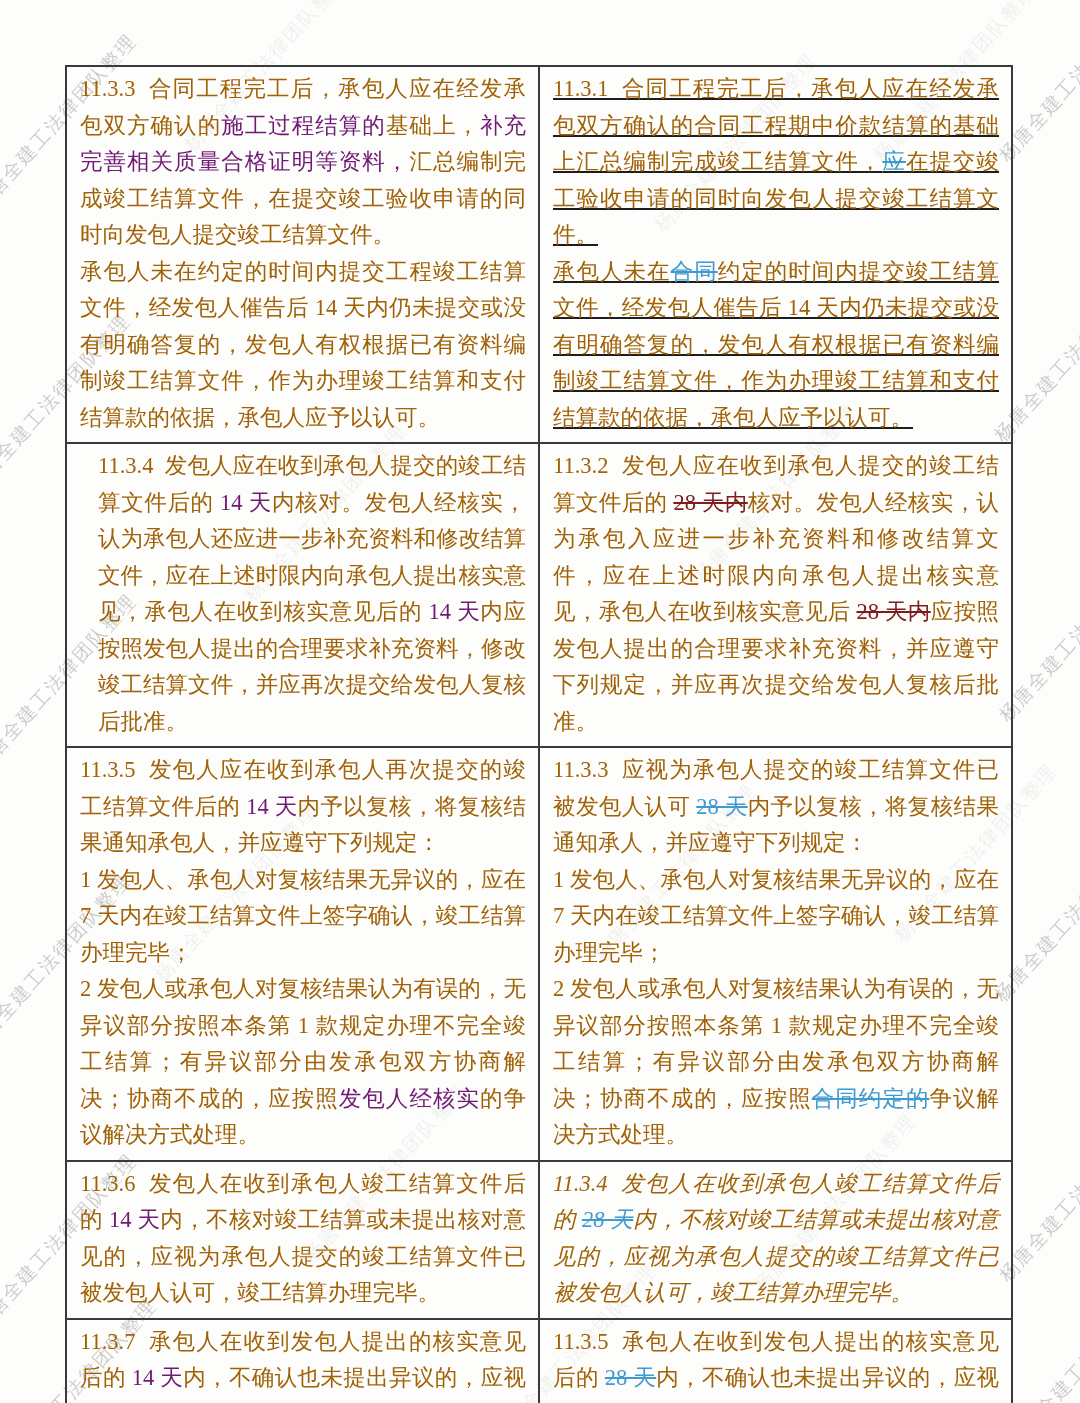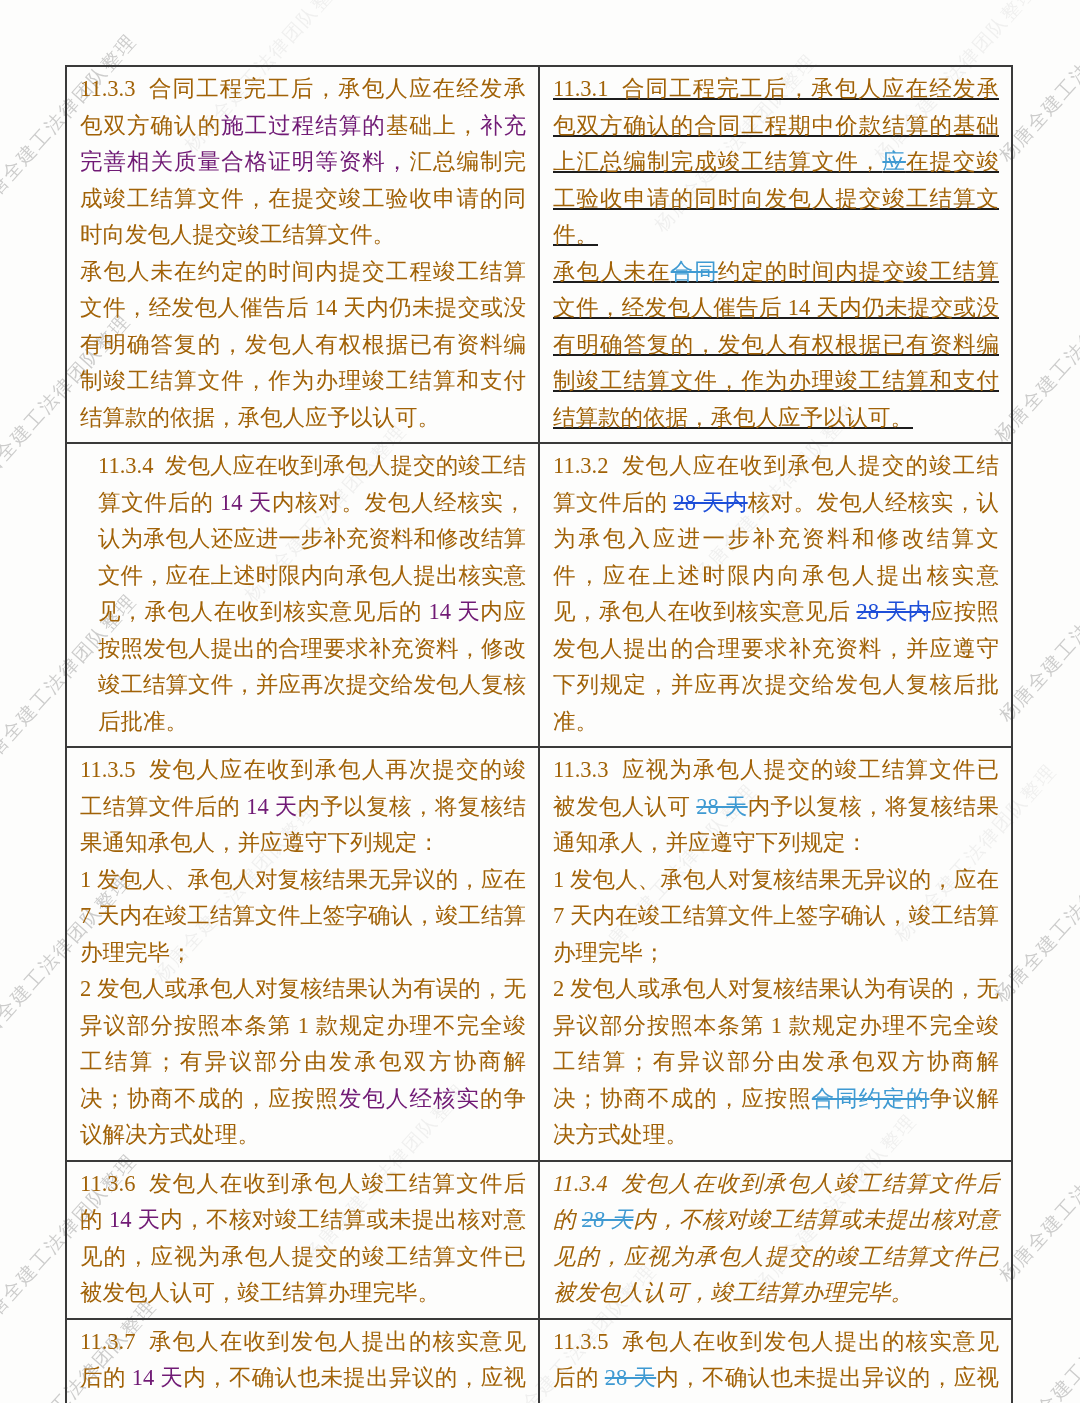--- a/index.html
+++ b/index.html
@@ -43,21 +43,21 @@
     padding:4px 12px 6px 13px;
     font-size:22.5px;
     line-height:36.5px;
     text-align:justify;
     box-sizing:border-box;
   }
   .para{white-space:pre-wrap;}
   .s-n{color:#a16207;}
   .s-r{color:#701a75;}
   .s-b{color:#3f9ad2;text-decoration:line-through;text-decoration-thickness:2px;}
-  .s-d{color:#1d4ed8;text-decoration:line-through;text-decoration-thickness:2px;}
+  .s-d{color:#7f1d1d;text-decoration:line-through;text-decoration-thickness:2px;}
 </style>
 </head>
 <body>
 
 <div class="page">
   <div class="wm-layer">
       <div class="wm edge" style="left: -60px; top: 110px;">杨唐全建工法律团队整理</div>
       <div class="wm edge" style="left: -66px; top: 390px;">杨唐全建工法律团队整理</div>
       <div class="wm edge" style="left: -60px; top: 670px;">杨唐全建工法律团队整理</div>
       <div class="wm edge" style="left: -66px; top: 950px;">杨唐全建工法律团队整理</div>

